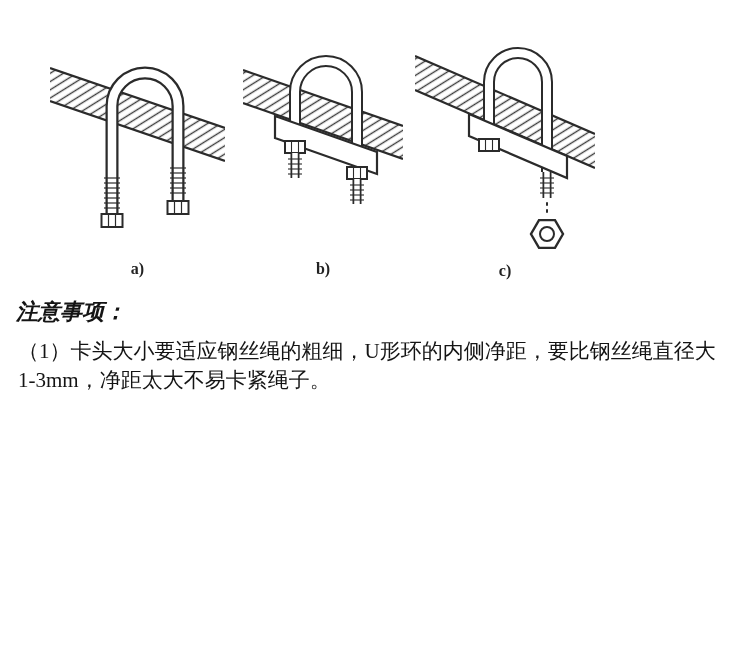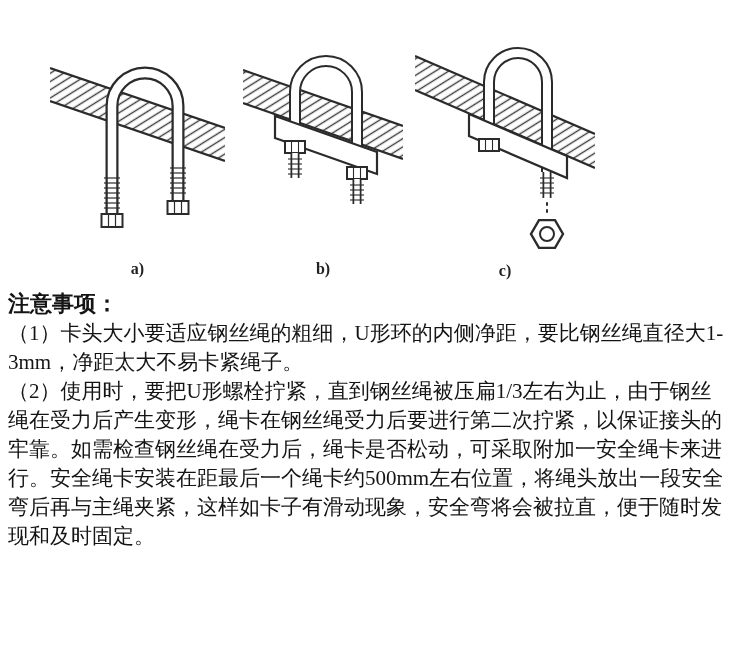--- a/index.html
+++ b/index.html
@@ -40,26 +40,27 @@
   .textblock {
     position: absolute;
     left: 8px;
     right: 8px;
     top: 289px;
   }
   .heading {
     font-size: 22px;
     font-weight: bold;
     line-height: 30px;
-    margin: 0;
+    margin: 8px;
+    font-style: italic;
   }
   .para {
     font-size: 21px;
     line-height: 29px;
-    margin: 0;
+    margin: 10px;
     overflow-wrap: break-word;
   }
   .gap {
     height: 29px;
   }
 </style>
 </head>
 <body>
 
 <div class="page">
@@ -177,17 +178,16 @@
         </g>
       </svg>
       <div class="fig-label">c)</div>
     </div>
 
   </div>
 
   <div class="textblock">
     <div class="heading">注意事项：</div>
     <div class="para">（1）卡头大小要适应钢丝绳的粗细，U形环的内侧净距，要比钢丝绳直径大1-3mm，净距太大不易卡紧绳子。</div>
-    <div class="para">（2）使用时，要把U形螺栓拧紧，直到钢丝绳被压扁1/3左右为止，由于钢丝绳在受力后产生变形，绳卡在钢丝绳受力后要进行第二次拧紧，以保证接头的牢靠。如需检查钢丝绳在受力后，绳卡是否松动，可采取附加一安全绳卡来进行。安全绳卡安装在距最后一个绳卡约500mm左右位置，将绳头放出一段安全弯后再与主绳夹紧，这样如卡子有滑动现象，安全弯将会被拉直，便于随时发现和及时固定。</div>
     <div class="gap"></div>
   </div>
 
 </div>
 
 </body></html>

